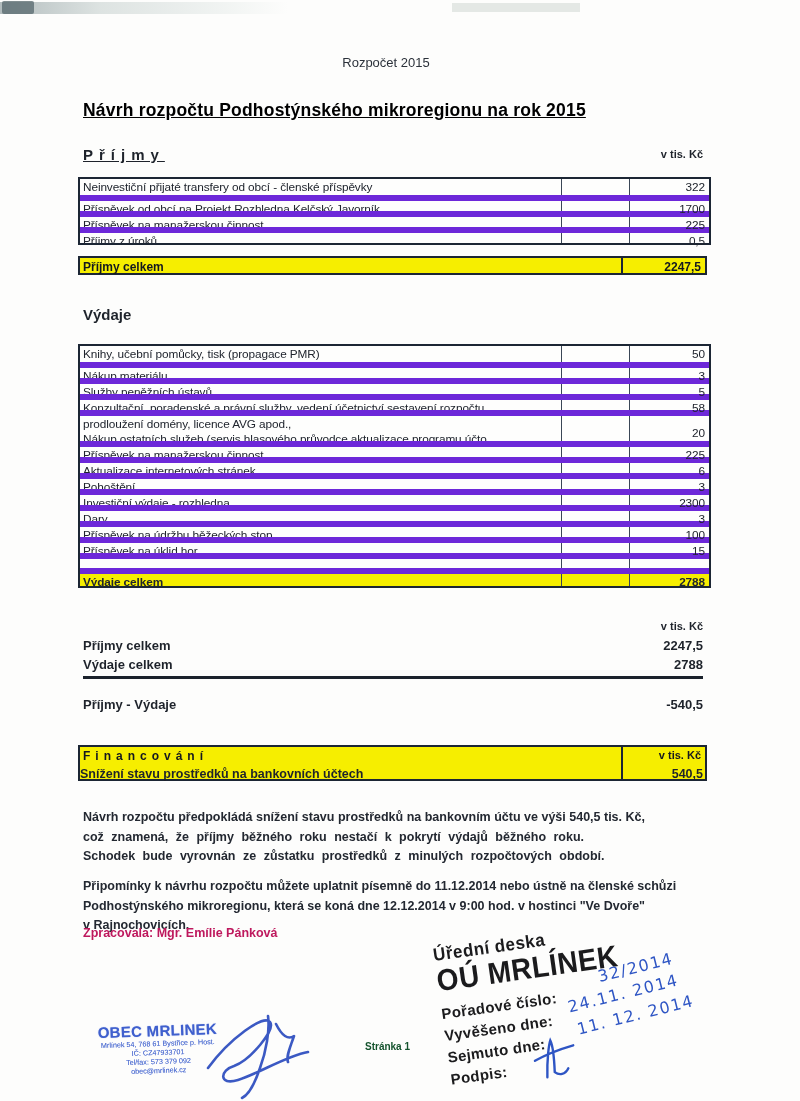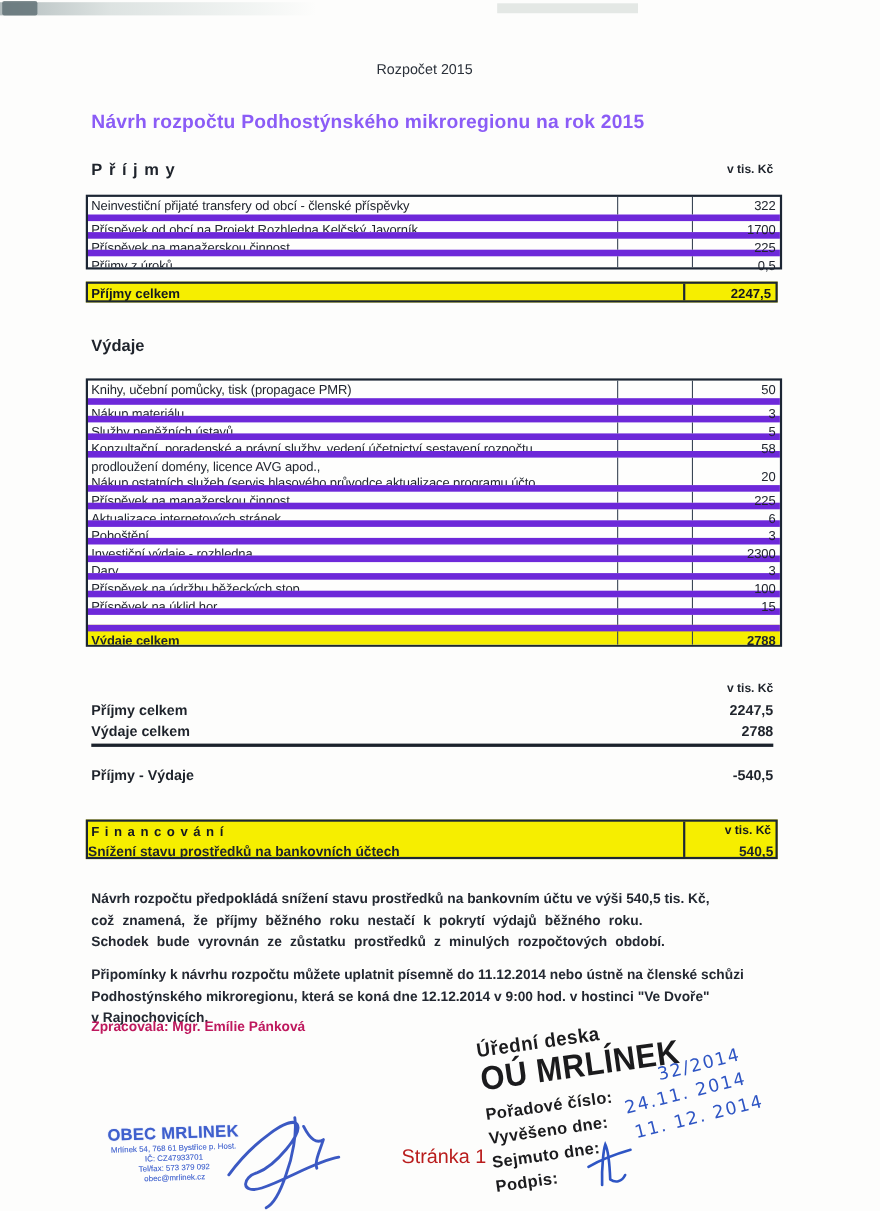--- a/index.html
+++ b/index.html
@@ -10,23 +10,23 @@
     color:#22272f;
   }
   .abs{position:absolute;}
   
   .streak1{left:0;top:2px;width:288px;height:12px;
     background:linear-gradient(90deg,#75878a,#c3cecc 35%,#e9eeec 80%,rgba(255,255,255,0));opacity:.55;}
   .corner-patch{left:2px;top:1px;width:32px;height:13px;background:#55676c;opacity:.75;border-radius:2px;}
   .streak2{left:452px;top:3px;width:128px;height:9px;background:#d8dedc;opacity:.7;}
   
   .header-note{left:0;top:55px;width:772px;text-align:center;font-size:13px;color:#2b313a;}
-  .doc-title{left:83px;top:100px;font-size:17.5px;font-weight:700;letter-spacing:.2px;color:#8b5cf6;}
+  .doc-title{left:83px;top:100px;font-size:17.5px;font-weight:700;letter-spacing:.2px;color:#000000;text-decoration:underline;}
   .section-heading{font-size:15px;font-weight:700;color:#1e232b;}
-  .spaced{letter-spacing:6px;}
+  .spaced{letter-spacing:6px;text-decoration:underline;}
   .unit-label{font-size:11px;font-weight:700;color:#1e232b;}
   
   .btable{border:2px solid #1c2634;background:#fefefd;}
   .t-row{display:flex;height:16px;box-sizing:border-box;border-top:6px solid #6d28d9;
     font-size:11.8px;line-height:14px;color:#20252e;letter-spacing:-.1px;}
   .t-row:first-child{border-top:none;}
   .t-row.tall{height:31px;}
   .t-row.empty{height:15px;}
   .c-label{flex:1;padding:1px 3px 0;overflow:hidden;white-space:nowrap;}
   .tall .c-label{white-space:normal;line-height:15px;}
@@ -55,21 +55,21 @@
   .bs-line1{font-size:17px;font-weight:800;letter-spacing:.5px;transform:scaleY(1.05);}
   .bs-line2{font-size:28px;font-weight:800;letter-spacing:.5px;margin-top:0px;transform:scaleY(1.08);}
   .bs-field{font-size:15px;font-weight:700;margin-top:5px;letter-spacing:.3px;}
   .hw{position:absolute;color:#2e55c4;font-size:16px;letter-spacing:1.5px;
     font-family:"DejaVu Sans",sans-serif;transform:rotate(-6deg);white-space:nowrap;}
   
   .muni-stamp{left:84px;top:1022px;width:148px;transform:rotate(-2deg);
     color:#2b4fc8;text-align:center;opacity:.9;}
   .ms-name{font-size:15px;font-weight:800;letter-spacing:.3px;text-shadow:0 0 1px #7a93e0;}
   .ms-line{font-size:7.2px;line-height:9px;color:#3a5ccb;text-shadow:0 0 .5px #8aa0e4;}
-  .page-number{left:365px;top:1041px;font-size:18px;font-weight:400;color:#b91c1c;}
+  .page-number{left:365px;top:1041px;font-size:10px;font-weight:700;color:#14532d;}
   .author-line{left:83px;top:926px;font-size:12.5px;font-weight:700;color:#be185d;}
   svg.sig{position:absolute;overflow:visible;}
 </style>
 </head>
 <body>
 
 <div id="canvas">
 
   <div class="abs streak1"></div>
   <div class="abs corner-patch"></div>

